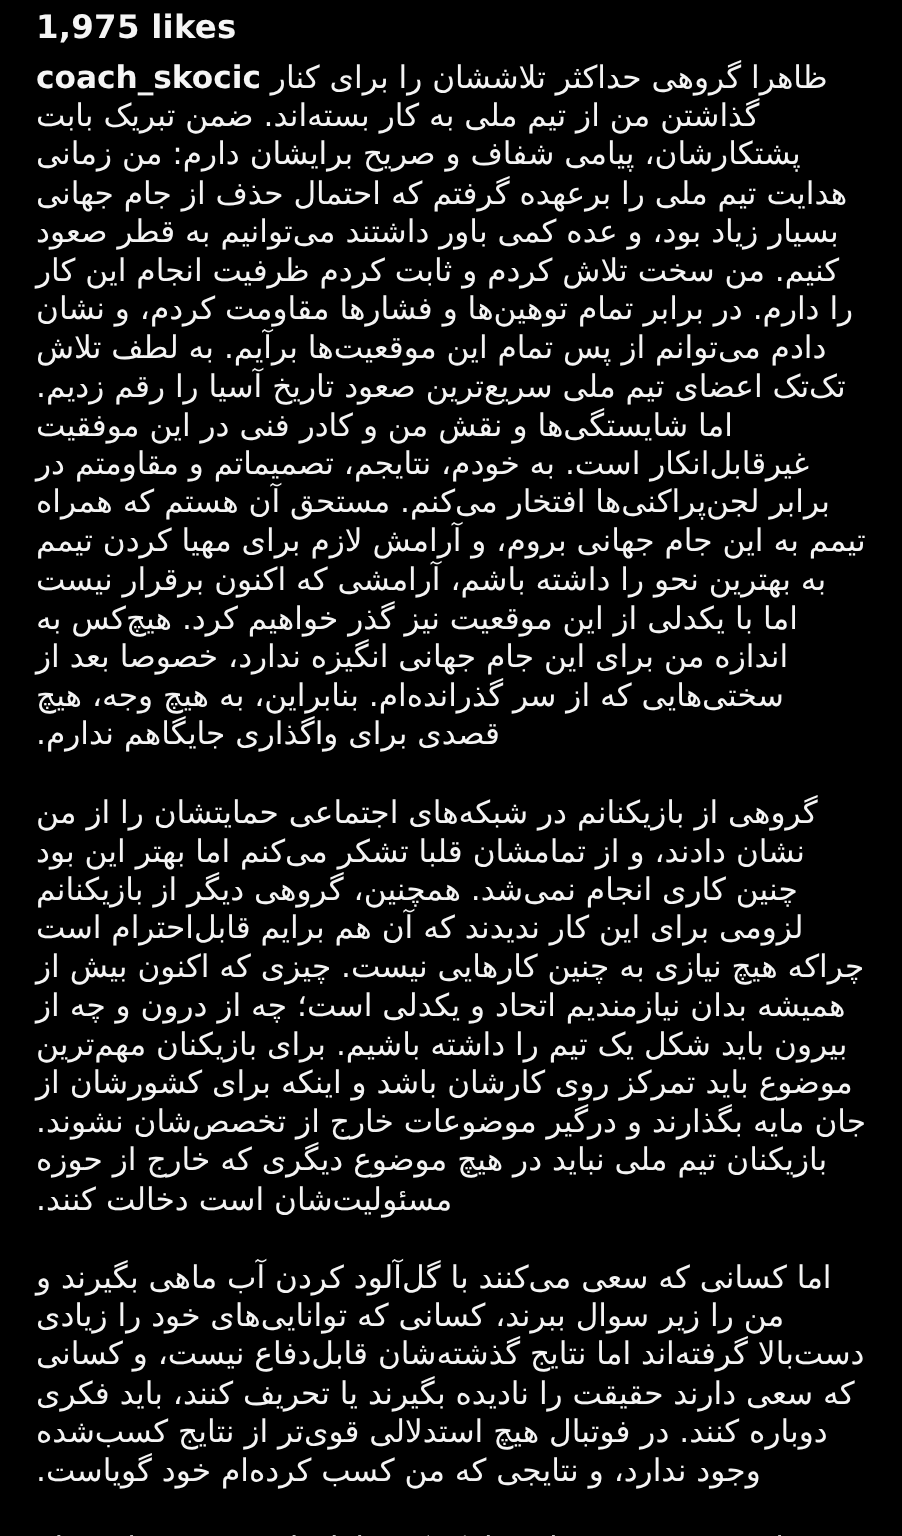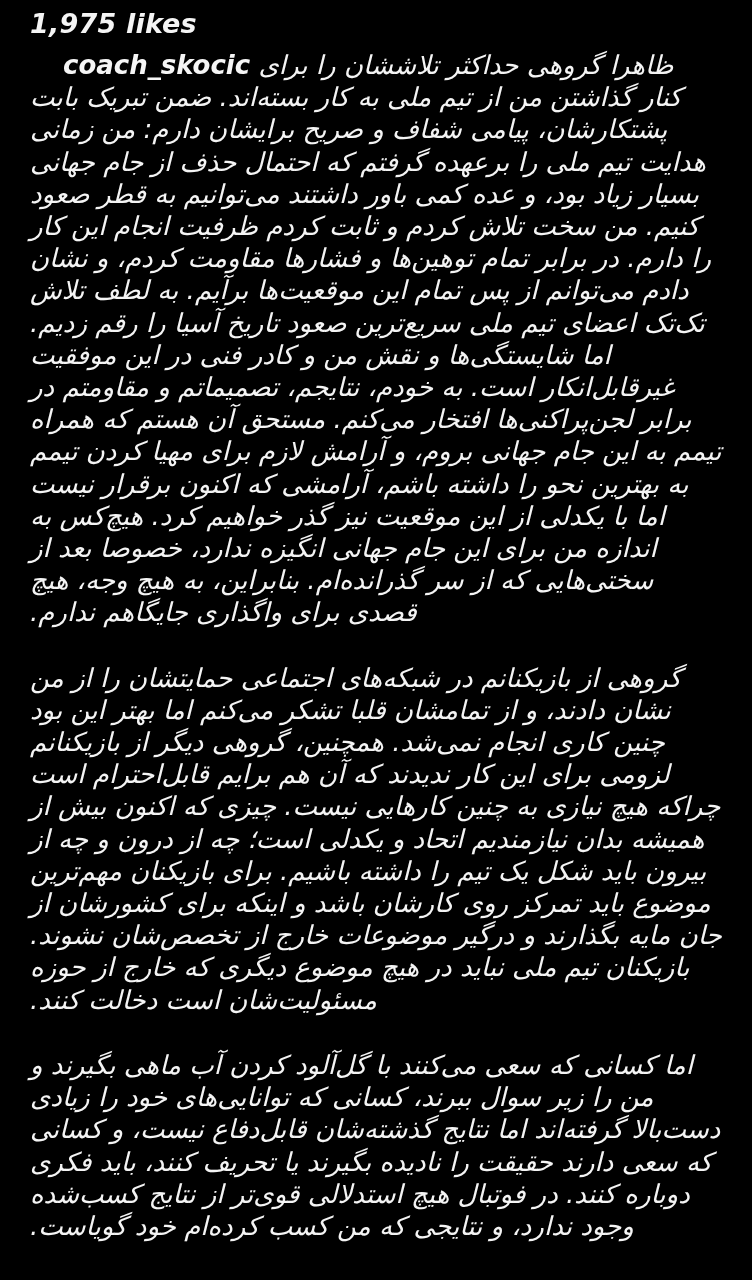--- a/index.html
+++ b/index.html
@@ -8,21 +8,20 @@
     height: 1280px;
     background: #000000;
     font-family: "DejaVu Sans", "Liberation Sans", sans-serif;
     overflow: hidden;
   }
   .screen {
     box-sizing: border-box;
     width: 752px;
     height: 1280px;
     padding: 6px 30px 20px 30px;
-    font-style: italic;
   }
   .likes-row {
     margin: 2px 0 10px 0;
   }
   .likes {
     color: #f5f5f5;
     font-size: 27px;
     font-weight: 700;
     letter-spacing: 0.2px;
     cursor: pointer;
@@ -40,21 +39,20 @@
     text-align: left;
   }
   .para:last-child { margin-bottom: 0; }
   .username {
     font-weight: 700;
     color: #f5f5f5;
     text-decoration: none;
     cursor: pointer;
     unicode-bidi: isolate;
     direction: ltr;
-    margin-left: 33px;
   }
   .fa-text {
     unicode-bidi: isolate;
     direction: rtl;
   }
 </style>
 </head>
 <body>
 
 <div class="screen">

